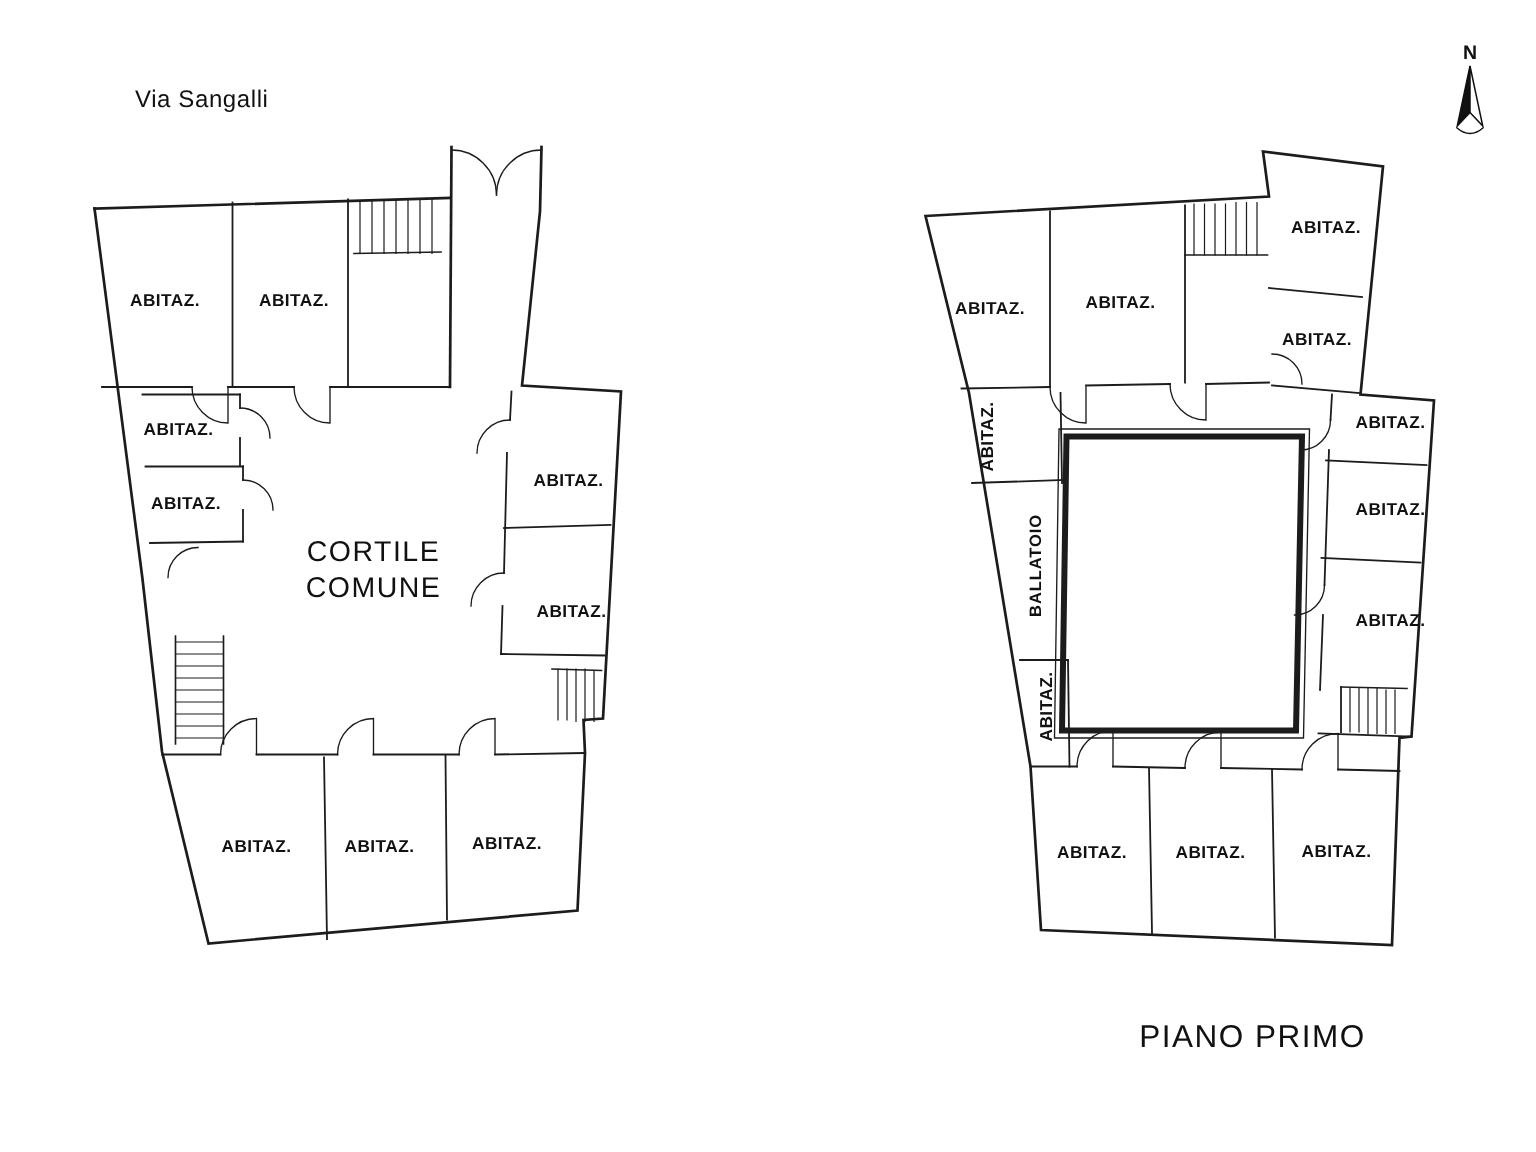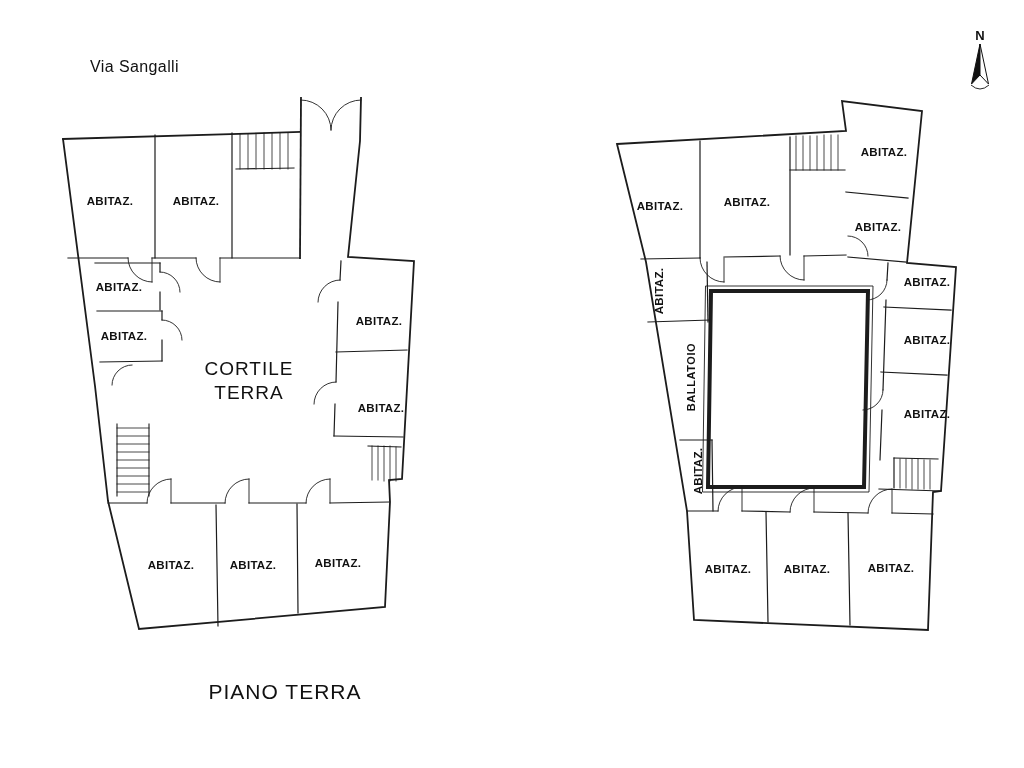--- a/index.html
+++ b/index.html
@@ -168,32 +168,32 @@
   <div class="room-label" style="left:110px;top:201px;">ABITAZ.</div>
   <div class="room-label" style="left:196px;top:201px;">ABITAZ.</div>
   <div class="room-label" style="left:119px;top:287px;">ABITAZ.</div>
   <div class="room-label" style="left:124px;top:336px;">ABITAZ.</div>
   <div class="room-label" style="left:379px;top:321px;">ABITAZ.</div>
   <div class="room-label" style="left:381px;top:408px;">ABITAZ.</div>
   <div class="room-label" style="left:171px;top:565px;">ABITAZ.</div>
   <div class="room-label" style="left:253px;top:565px;">ABITAZ.</div>
   <div class="room-label" style="left:338px;top:563px;">ABITAZ.</div>
 
-  <div class="courtyard-label" style="left:249px;top:381px;">CORTILE TERRA</div>
+  <div class="courtyard-label" style="left:249px;top:381px;">CORTILE COMUNE</div>
 
-  <div class="caption" style="left:285px;top:692px;">PIANO TERRA</div>
 
   <div class="room-label" style="left:660px;top:206px;">ABITAZ.</div>
   <div class="room-label" style="left:747px;top:202px;">ABITAZ.</div>
   <div class="room-label" style="left:884px;top:152px;">ABITAZ.</div>
   <div class="room-label" style="left:878px;top:227px;">ABITAZ.</div>
   <div class="room-label vertical" style="left:659px;top:291px;">ABITAZ.</div>
   <div class="walkway-label" style="left:691px;top:377px;">BALLATOIO</div>
   <div class="room-label vertical" style="left:698px;top:471px;">ABITAZ.</div>
   <div class="room-label" style="left:927px;top:282px;">ABITAZ.</div>
   <div class="room-label" style="left:927px;top:340px;">ABITAZ.</div>
   <div class="room-label" style="left:927px;top:414px;">ABITAZ.</div>
   <div class="room-label" style="left:728px;top:569px;">ABITAZ.</div>
   <div class="room-label" style="left:807px;top:569px;">ABITAZ.</div>
   <div class="room-label" style="left:891px;top:568px;">ABITAZ.</div>
 
+  <div class="caption" style="left:835px;top:692px;">PIANO PRIMO</div>
 
 </div>
 
 </body></html>

